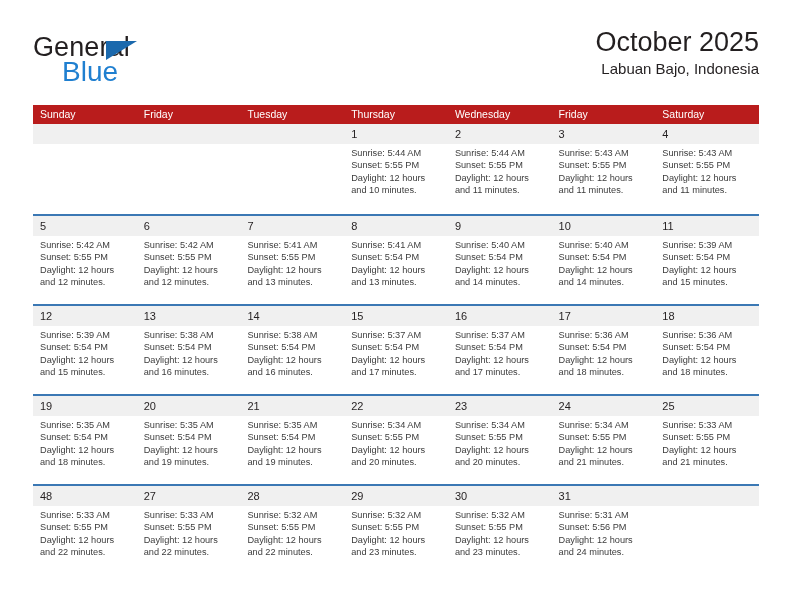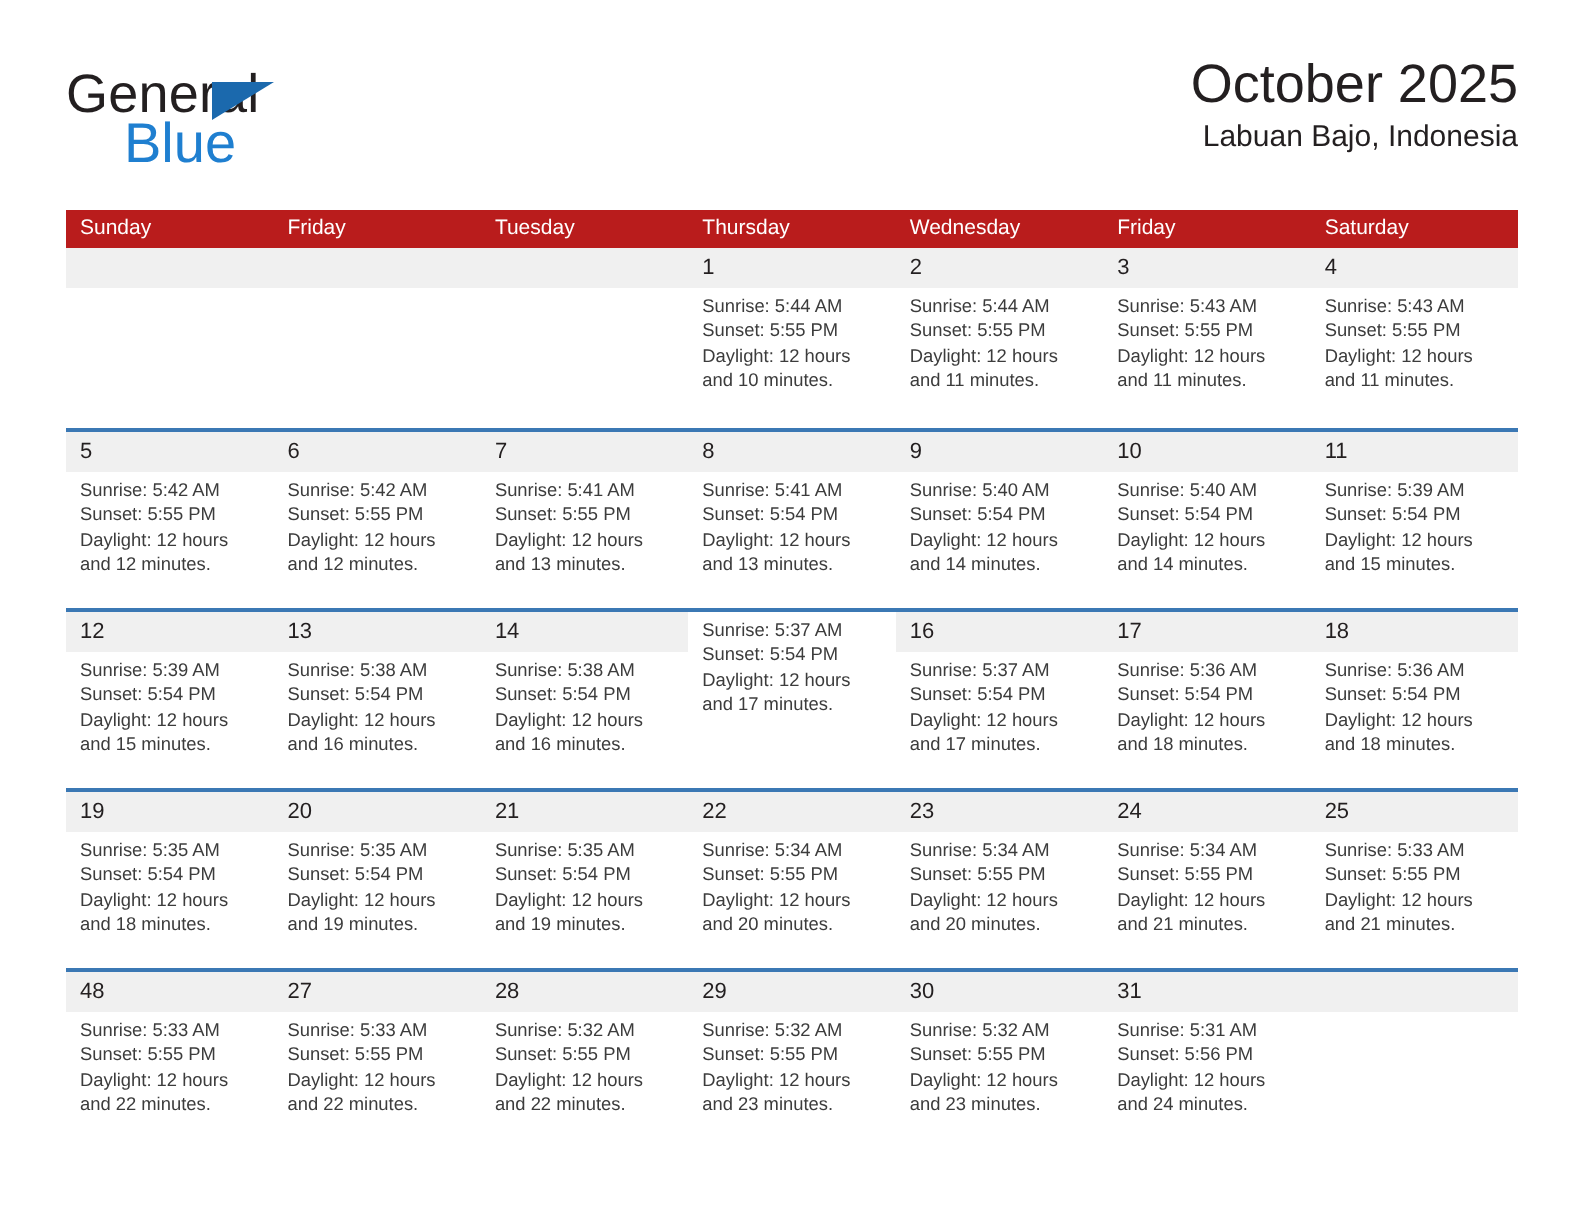--- a/index.html
+++ b/index.html
@@ -311,20 +311,21 @@
           <div class="day">
             <div class="day-number-band"><span class="day-number">14</span></div>
             <div class="day-info">
               <div>Sunrise: 5:38 AM</div>
               <div>Sunset: 5:54 PM</div>
               <div>Daylight: 12 hours</div>
               <div>and 16 minutes.</div>
             </div>
           </div>
           <div class="day">
+            <div class="day-number-band"><span class="day-number">15</span></div>
             <div class="day-info">
               <div>Sunrise: 5:37 AM</div>
               <div>Sunset: 5:54 PM</div>
               <div>Daylight: 12 hours</div>
               <div>and 17 minutes.</div>
             </div>
           </div>
           <div class="day">
             <div class="day-number-band"><span class="day-number">16</span></div>
             <div class="day-info">

